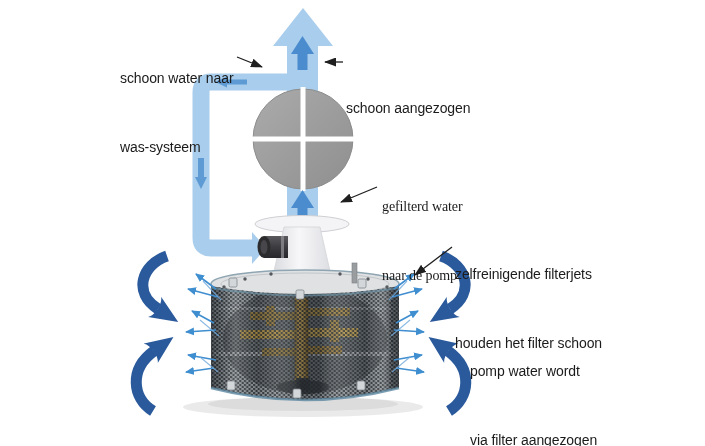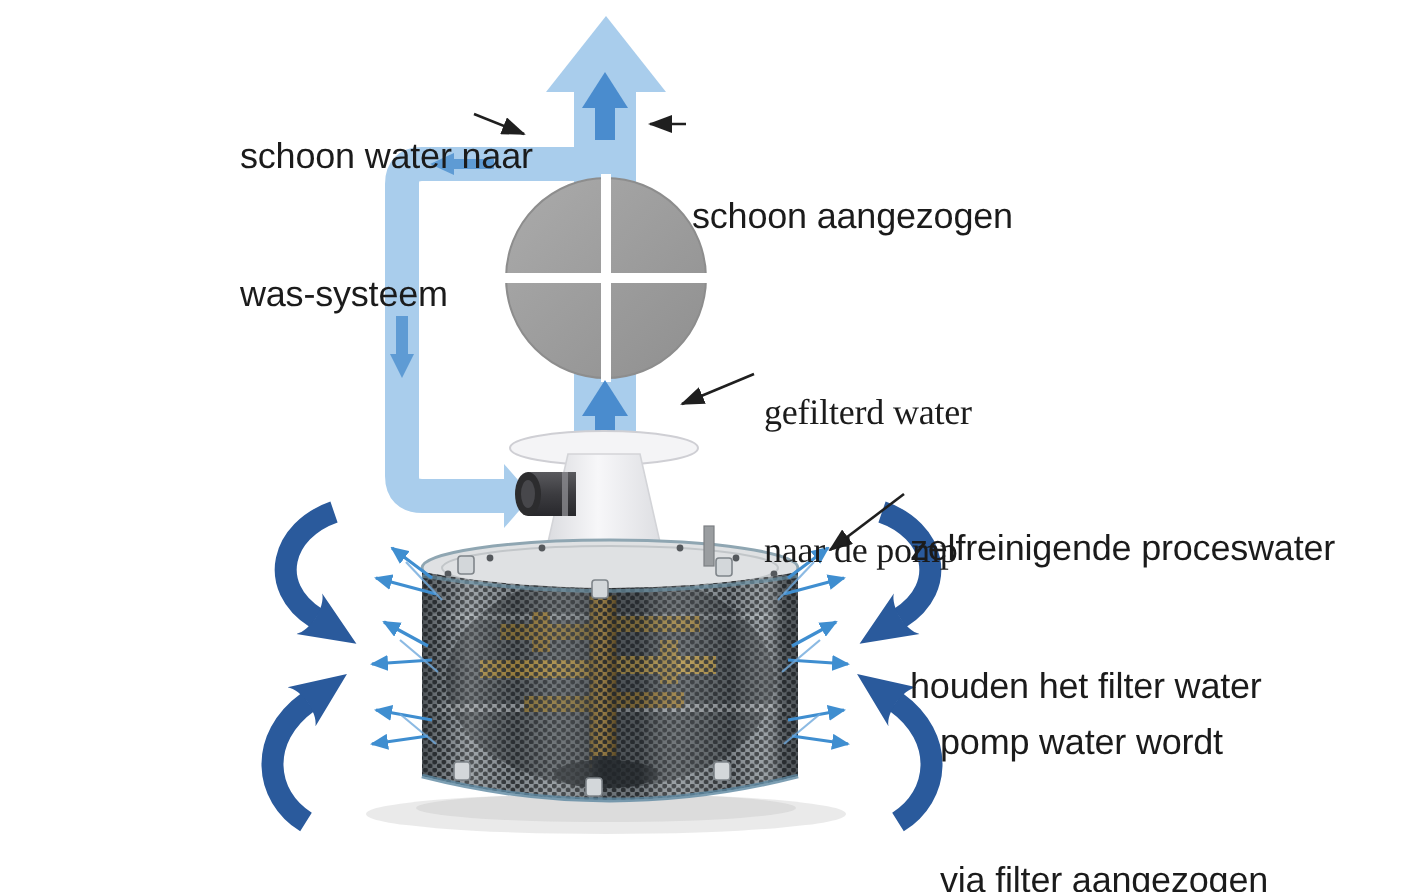--- a/index.html
+++ b/index.html
@@ -2,21 +2,21 @@
 <html><head>
 <meta charset="utf-8">
 <style>
   html,body { margin:0; padding:0; background:#fff; }
   .stage {
     position:relative; width:705px; height:446px; background:#ffffff;
     font-family:"Liberation Sans", sans-serif; overflow:hidden;
   }
   .stage svg { position:absolute; left:0; top:0; }
   .label {
-    position:absolute; color:#1b1b1b; font-size:18px; line-height:23px;
+    position:absolute; color:#1b1b1b; font-size:14px; line-height:23px;
     white-space:pre; letter-spacing:-0.1px;
   }
   .jet  { stroke:#3f8ed0; stroke-width:1.6; fill:none; }
   .jet-thin { stroke:#6fa9dc; stroke-width:1.1; fill:none; opacity:.8; }
   .suck { stroke:#2a5a9c; stroke-width:11; fill:none; }
   .leader { stroke:#1f1f1f; stroke-width:1.3; fill:none; }
 </style>
 </head>
 <body>
 
@@ -228,22 +228,22 @@
   <div class="label" style="left:346px; top:51px;">
     <div>schoon aangezogen</div>
   </div>
 
   <div class="label" style="left:382px; top:149px;font-family:Liberation Serif, serif;">
     <div>gefilterd water</div>
     <div>naar de pomp</div>
   </div>
 
   <div class="label" style="left:455px; top:217px;">
-    <div>zelfreinigende proceswater</div>
-    <div>houden het filter water</div>
+    <div>zelfreinigende filterjets</div>
+    <div>houden het filter schoon</div>
   </div>
 
   <div class="label" style="left:470px; top:314px;">
     <div>pomp water wordt</div>
     <div>via filter aangezogen</div>
   </div>
 
 </div>
 
 </body></html>

